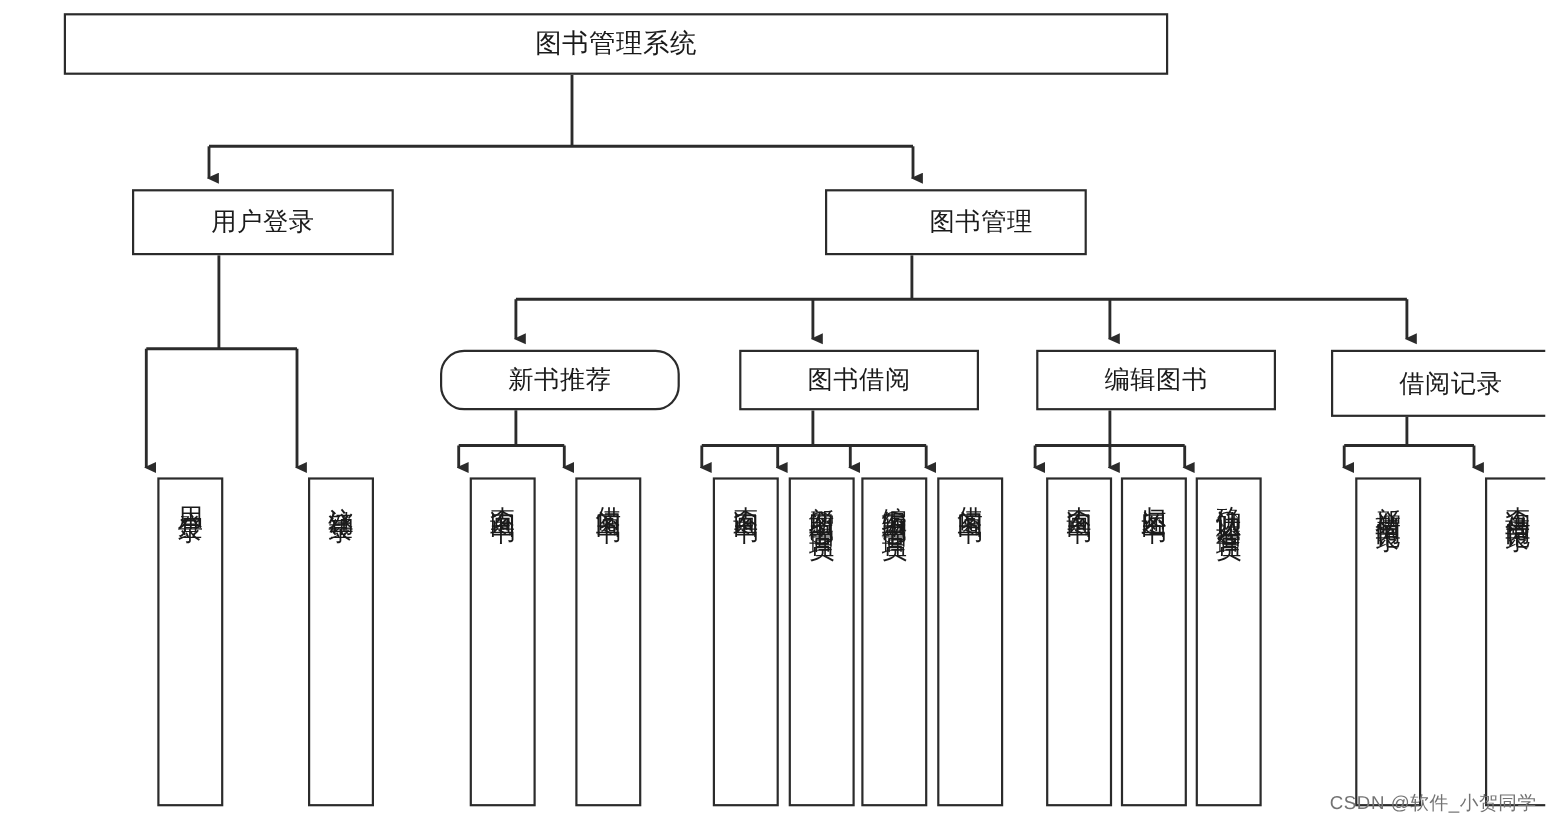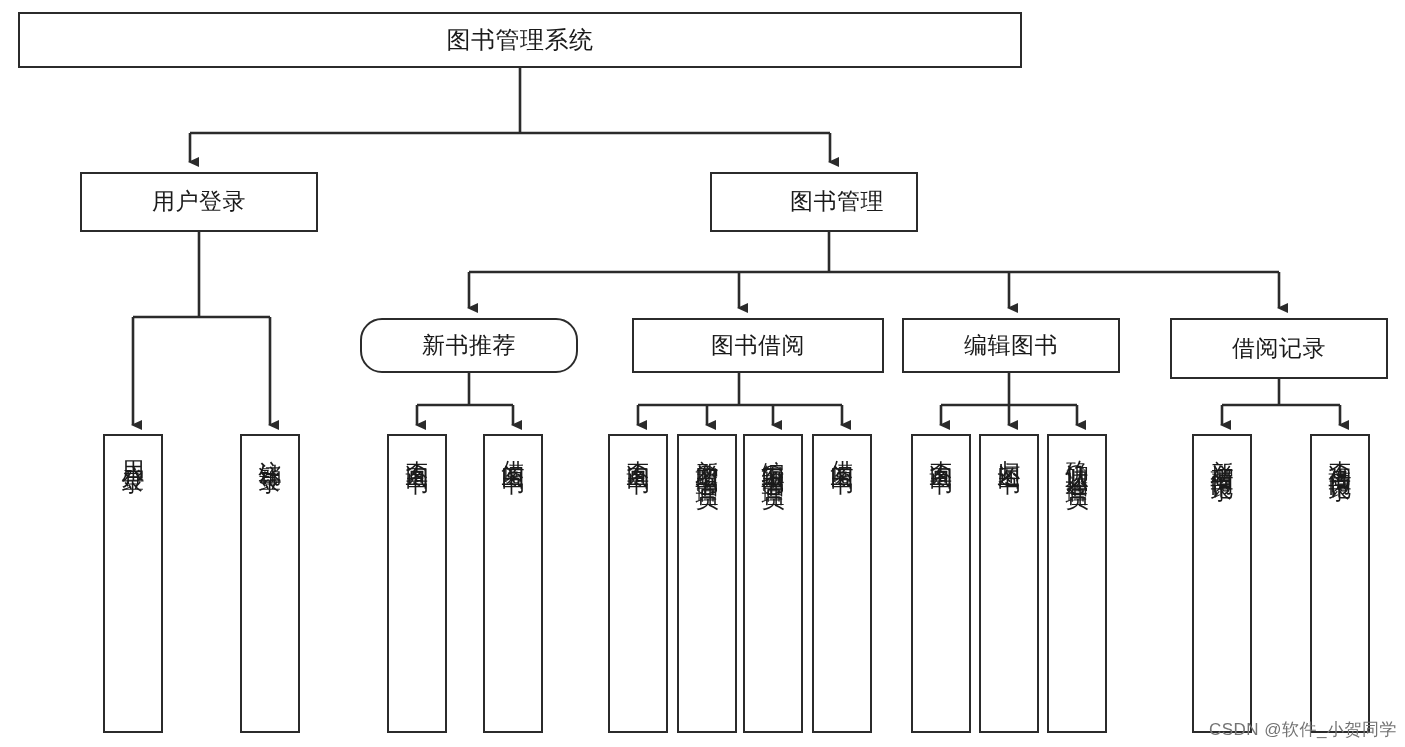--- a/index.html
+++ b/index.html
@@ -27,20 +27,21 @@
   }
   .node {
     position: absolute;
     box-sizing: border-box;
     border: 2.5px solid #2b2b2b;
     background: #ffffff;
     display: flex;
     align-items: center;
     justify-content: center;
     color: #1a1a1a;
+    margin-left: 40px;
   }
   .node .label {
     display: block;
     line-height: 1.12;
     letter-spacing: 0.5px;
   }
   
   .node.horiz .label {
     writing-mode: horizontal-tb;
     font-size: 23px;
@@ -129,28 +130,28 @@
     </g>
   </svg>
 
   <div class="node horiz root" style="left:18px; top:12px; width:1004px; height:56px;">
     <span class="label">图书管理系统</span>
   </div>
 
   <div class="node horiz" style="left:80px; top:172px; width:238px; height:60px;">
     <span class="label">用户登录</span>
   </div>
-  <div class="node horiz" style="left:710px; top:172px; width:208px; height:60px;padding-left:46px;">
+  <div class="node horiz" style="left:710px; top:172px; width:238px; height:60px;padding-left:46px;">
     <span class="label">图书管理</span>
   </div>
 
   <div class="node horiz" style="left:360px; top:318px; width:218px; height:55px;border-radius:22px;">
     <span class="label">新书推荐</span>
   </div>
-  <div class="node horiz" style="left:632px; top:318px; width:252px; height:55px;">
+  <div class="node horiz" style="left:632px; top:318px; width:218px; height:55px;">
     <span class="label">图书借阅</span>
   </div>
   <div class="node horiz" style="left:902px; top:318px; width:218px; height:55px;">
     <span class="label">编辑图书</span>
   </div>
   <div class="node horiz" style="left:1170px; top:318px; width:218px; height:61px;">
     <span class="label">借阅记录</span>
   </div>
 
   <div class="node vert" style="left:103px; top:434px; width:60px; height:299px;">

